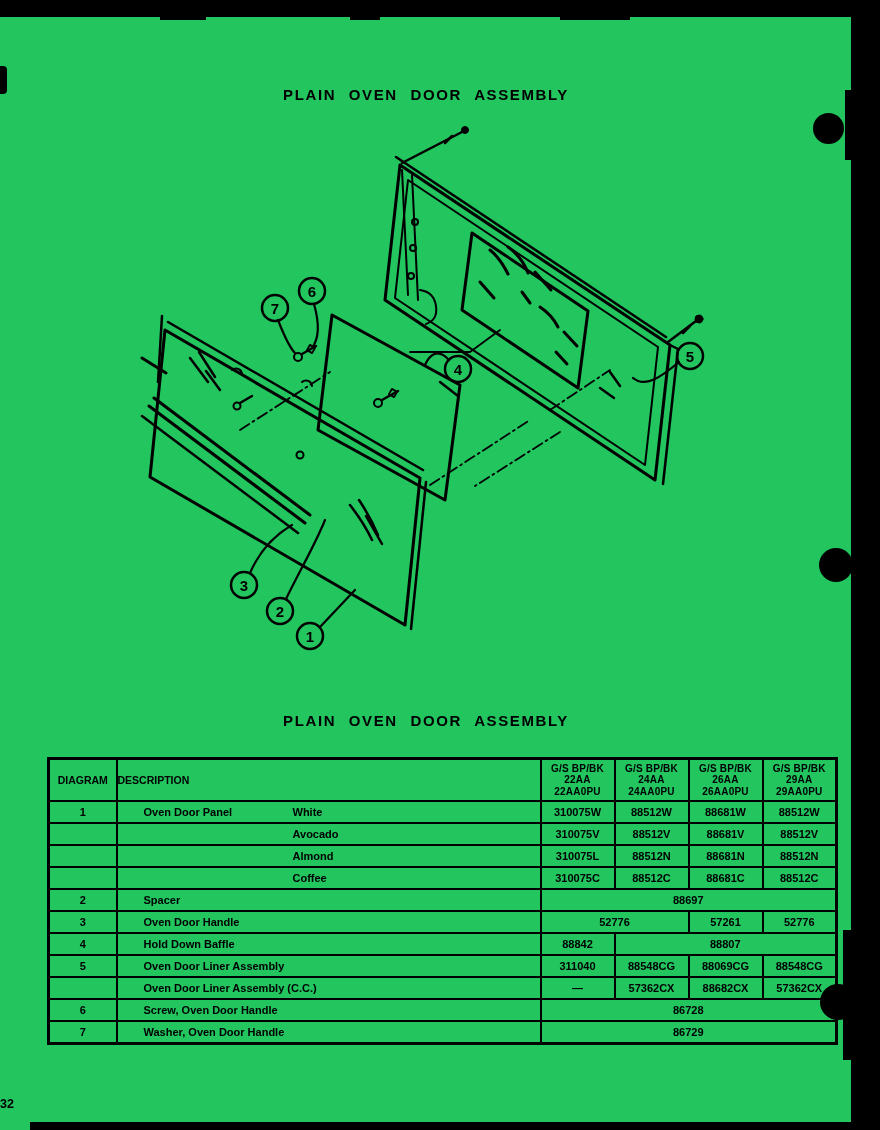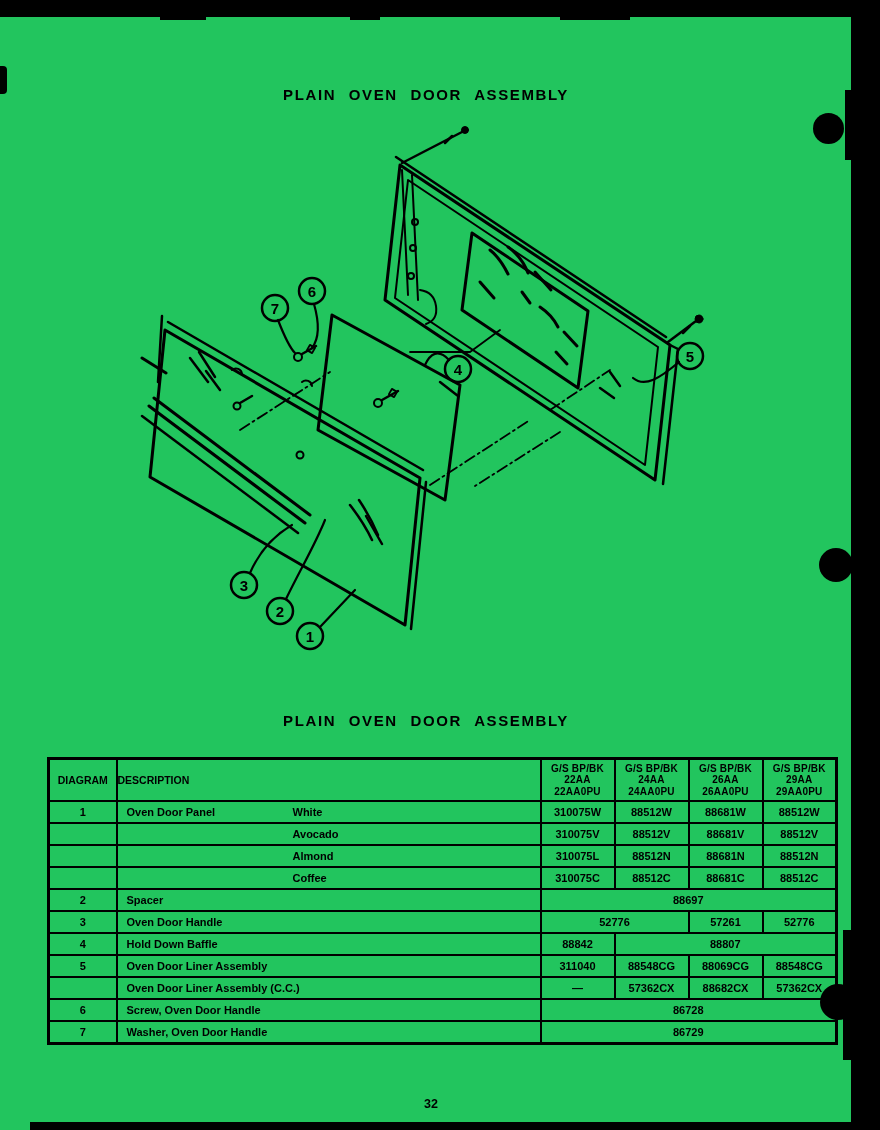--- a/index.html
+++ b/index.html
@@ -37,23 +37,23 @@
     border:3px solid #000;
   }
   table.parts th, table.parts td{
     border:2px solid #000; padding:0; overflow:hidden; white-space:nowrap;
     font-weight:700; color:#000;
   }
   table.parts thead th{height:40px; font-size:10.5px; text-align:center; vertical-align:middle;}
   table.parts thead th.h-desc{text-align:left; }
   table.parts thead th .mh{font-size:10px; line-height:11.5px; letter-spacing:.2px;}
   table.parts tbody td{height:20px; font-size:11px; text-align:center; vertical-align:middle;}
-  table.parts tbody td.d-desc{text-align:left; padding-left:9px; position:relative;}
+  table.parts tbody td.d-desc{text-align:left; padding-left:26px; position:relative;}
   table.parts tbody td.d-desc .variant{position:absolute; left:129px; top:50%; transform:translateY(-50%);margin-left:46px;}
-  .page-num{position:absolute; left:0; top:1097px; width:862px; text-align:center; font-size:12.5px; font-weight:700;}
+  .page-num{position:absolute; left:0; top:1097px; width:862px; text-align:left; font-size:12.5px; font-weight:700;}
 </style>
 </head>
 <body>
 
 <div class="page">
 
   <div class="bar-top"></div>
   <div class="bar-top-notch1"></div>
   <div class="bar-top-notch2"></div>
   <div class="bar-top-notch3"></div>

